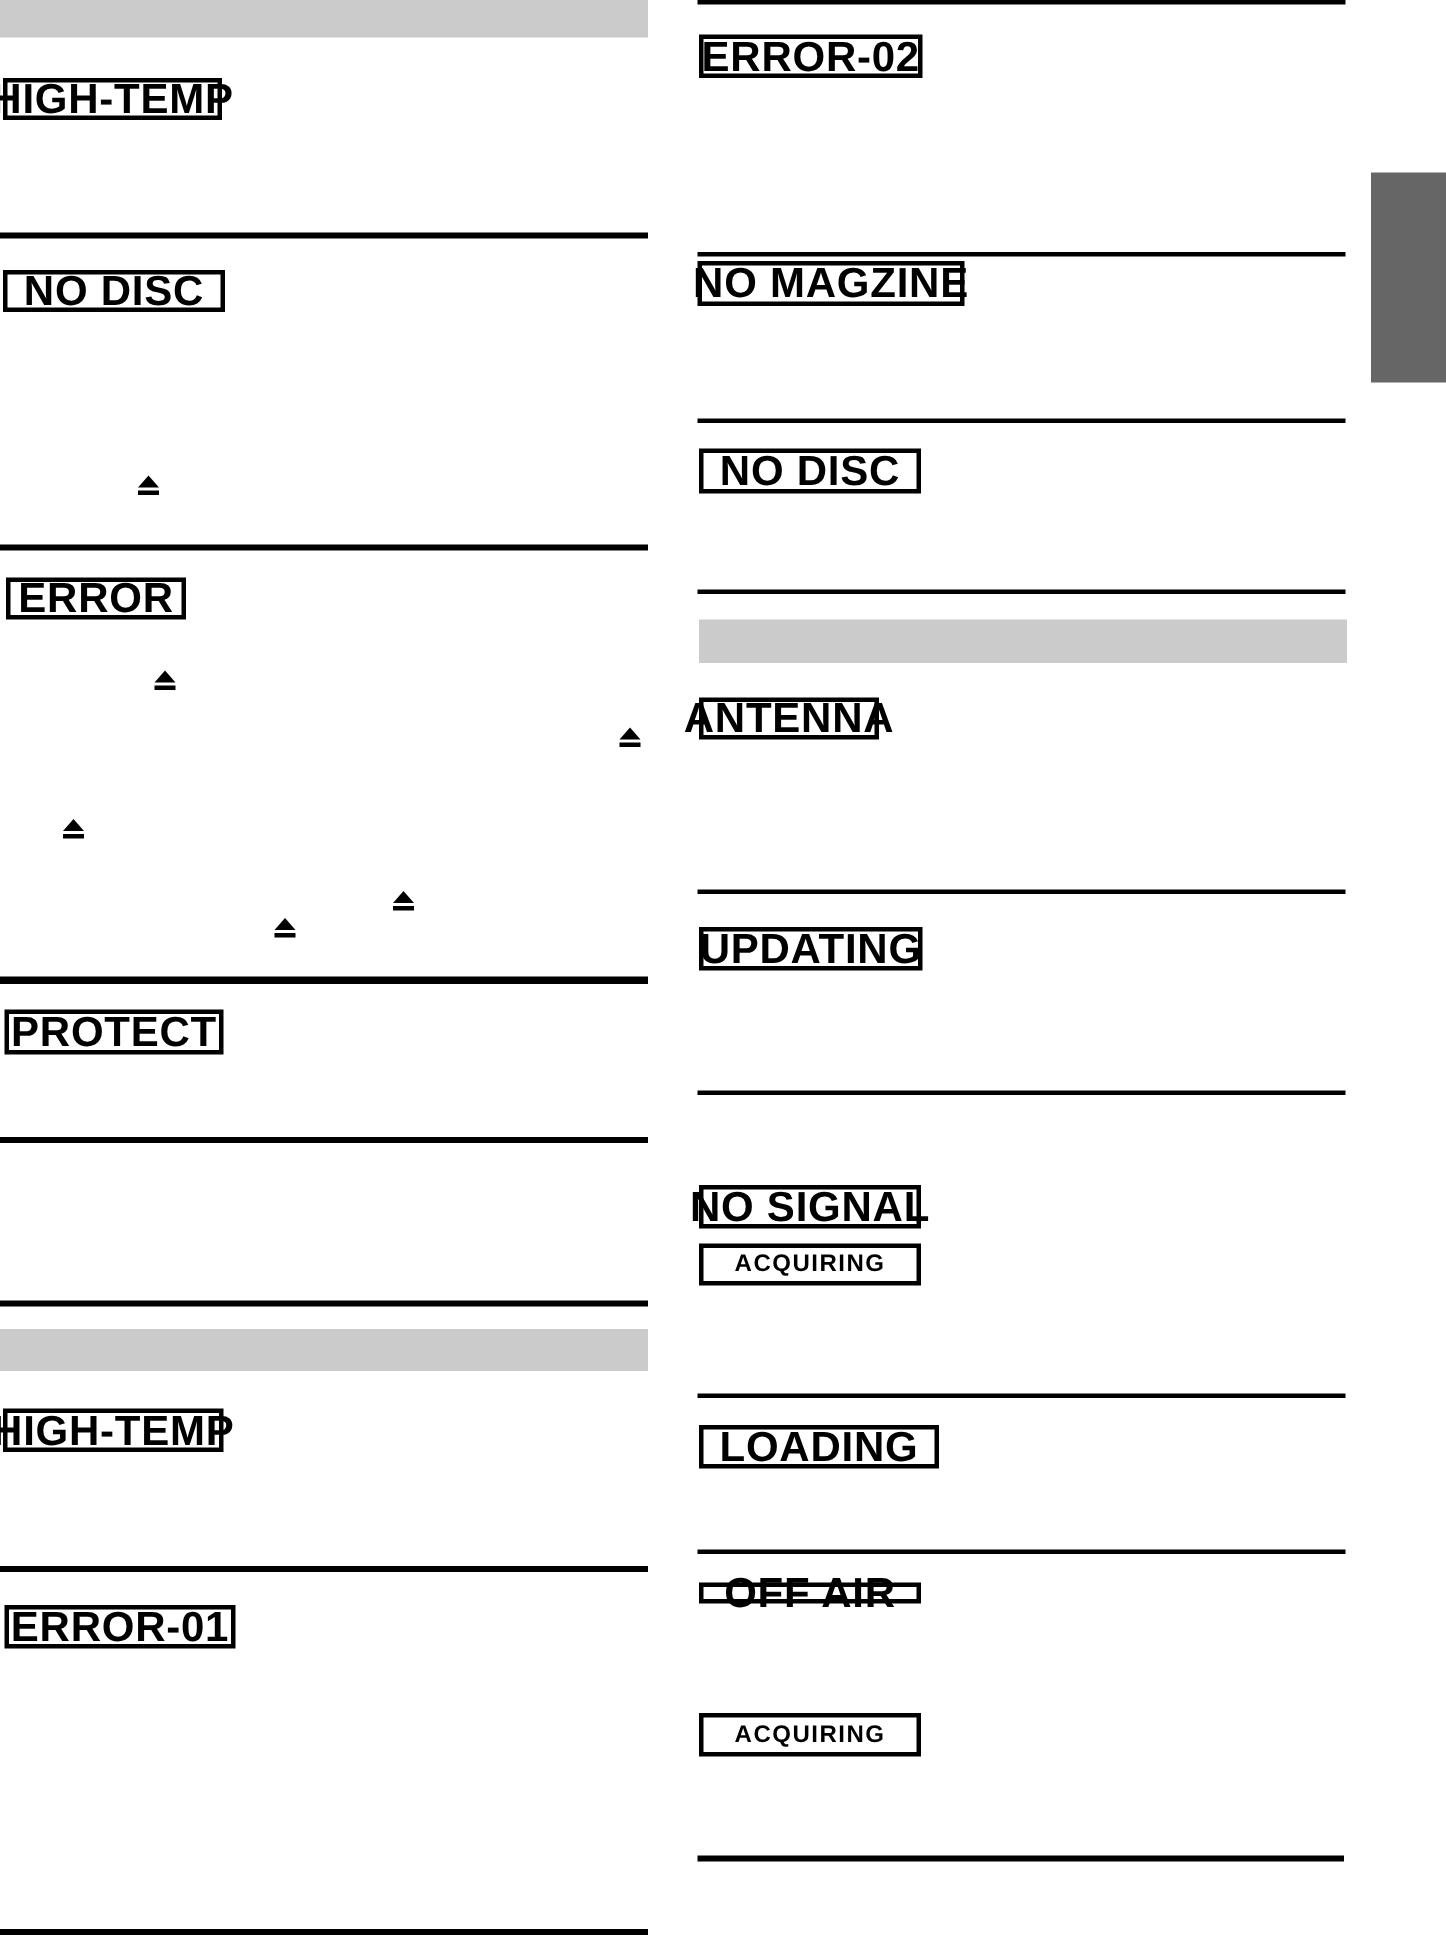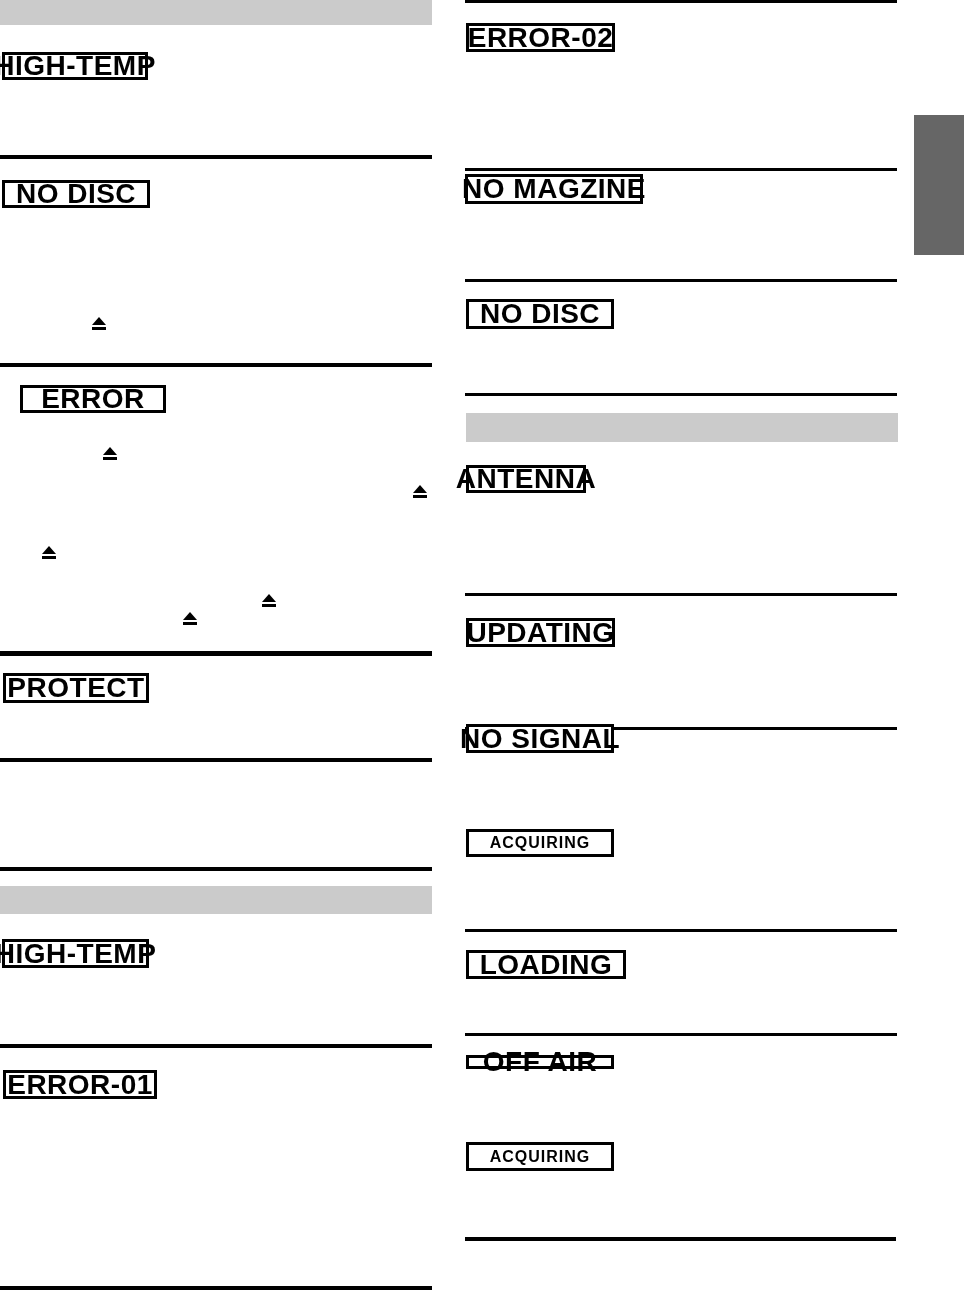--- a/index.html
+++ b/index.html
@@ -84,21 +84,21 @@
   <div class="msgbox" style="left:2px;top:52px;width:146px;height:28px">HIGH-TEMP</div>
 
   <div class="rule" style="left:0;top:155px;width:432px;height:4px"></div>
 
   <div class="msgbox" style="left:2px;top:180px;width:148px;height:28px">NO DISC</div>
 
   <span class="eject" style="left:92px;top:317px"></span>
 
   <div class="rule" style="left:0;top:363px;width:432px;height:4px"></div>
 
-  <div class="msgbox" style="left:20px;top:385px;width:146px;height:28px">ERROR</div>
+  <div class="msgbox" style="left:4px;top:385px;width:120px;height:28px">ERROR</div>
 
   <span class="eject" style="left:103px;top:447px"></span>
   <span class="eject" style="left:413px;top:485px"></span>
   <span class="eject" style="left:42px;top:546px"></span>
   <span class="eject" style="left:262px;top:594px"></span>
   <span class="eject" style="left:183px;top:612px"></span>
 
   <div class="rule" style="left:0;top:651px;width:432px;height:5px"></div>
 
   <div class="msgbox" style="left:3px;top:673px;width:146px;height:30px">PROTECT</div>
@@ -137,21 +137,21 @@
   <div class="secbar" style="left:466px;top:413px;width:432px;height:29px"></div>
 
   <div class="msgbox" style="left:466px;top:465px;width:120px;height:28px">ANTENNA</div>
 
   <div class="rule" style="left:465px;top:593px;width:432px;height:3px"></div>
 
   <div class="msgbox" style="left:466px;top:618px;width:149px;height:29px">UPDATING</div>
 
   <div class="rule" style="left:465px;top:727px;width:432px;height:3px"></div>
 
-  <div class="msgbox" style="left:466px;top:724px;width:148px;height:29px">NO SIGNAL</div>
+  <div class="msgbox" style="left:466px;top:790px;width:148px;height:29px">NO SIGNAL</div>
 
   <div class="msgbox small" style="left:466px;top:789px;width:148px;height:28px">ACQUIRING</div>
 
   <div class="rule" style="left:465px;top:929px;width:432px;height:3px"></div>
 
   <div class="msgbox" style="left:466px;top:950px;width:160px;height:29px">LOADING</div>
 
   <div class="rule" style="left:465px;top:1033px;width:432px;height:3px"></div>
 
   <div class="msgbox" style="left:466px;top:1055px;width:148px;height:14px">OFF AIR</div>

